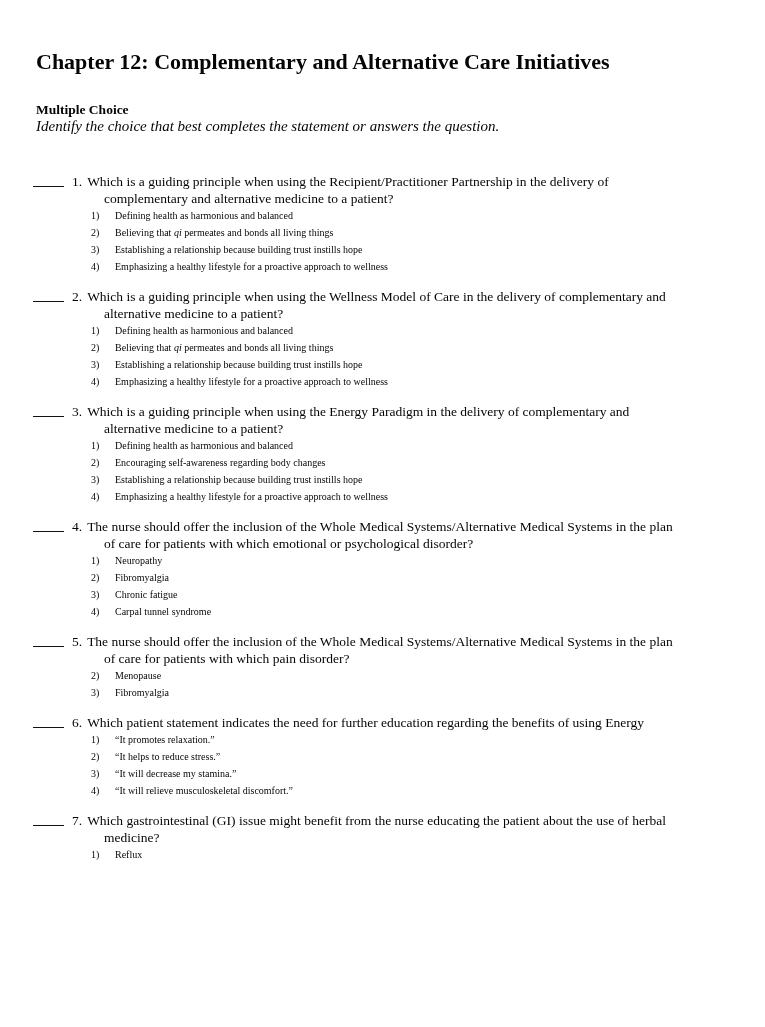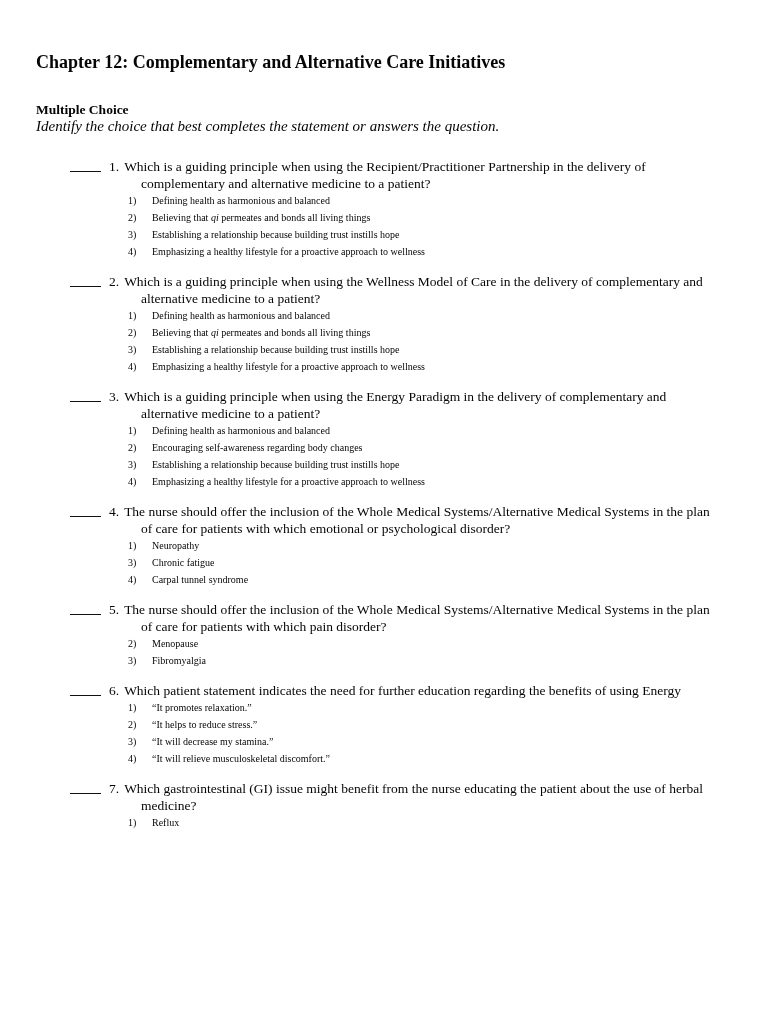--- a/index.html
+++ b/index.html
@@ -8,37 +8,37 @@
     height: 1027px;
     background: #ffffff;
     overflow: hidden;
     font-family: "Liberation Serif", serif;
     color: #050505;
   }
   .doc { position: relative; width: 765px; height: 1027px; }
 
   .doc-title {
     margin: 52px 0 0 36px;
-    font-size: 18px;
+    font-size: 22px;
     line-height: 20px;
     font-weight: bold;
   }
   .mc-heading {
     margin: 29px 16px 0 36px;
     font-size: 13.5px;
     line-height: 17px;
     font-weight: bold;
   }
   .instruction {
     margin: 0 0 0 36px;
     font-size: 15px;
     line-height: 17px;
     font-style: italic;
   }
-  .questions { margin-top: 23px; padding-left: 37px; }
+  .questions { margin-top: 38px; }
 
   .question { position: relative; margin-bottom: 13px; }
 
   .answer-blank {
     position: absolute;
     left: 33px;
     top: 13px;
     width: 31px;
     height: 1px;
     background: #111111;
@@ -116,20 +116,21 @@
 
   <div class="question">
     <span class="answer-blank"></span>
     <div class="stem">
       <div class="stem-line first"><span class="q-num">4.</span><span class="stem-text"><span>The nurse should offer the inclusion of the Whole Medical Systems/Alternative Medical Systems in the plan</span></span></div>
     <div class="stem-line rest"><span>of care for patients with which emotional or psychological disorder?</span></div>
         </div>
     <div class="options">
 
     <div class="option"><span class="opt-num">1)</span><span class="opt-text"><span>Neuropathy</span></span></div>
+          <div class="option"><span class="opt-num">2)</span><span class="opt-text"><span>Fibromyalgia</span></span></div>
           <div class="option"><span class="opt-num">3)</span><span class="opt-text"><span>Chronic fatigue</span></span></div>
           <div class="option"><span class="opt-num">4)</span><span class="opt-text"><span>Carpal tunnel syndrome</span></span></div>
         </div>
   </div>
 
   <div class="question">
     <span class="answer-blank"></span>
     <div class="stem">
       <div class="stem-line first"><span class="q-num">5.</span><span class="stem-text"><span>The nurse should offer the inclusion of the Whole Medical Systems/Alternative Medical Systems in the plan</span></span></div>
     <div class="stem-line rest"><span>of care for patients with which pain disorder?</span></div>

